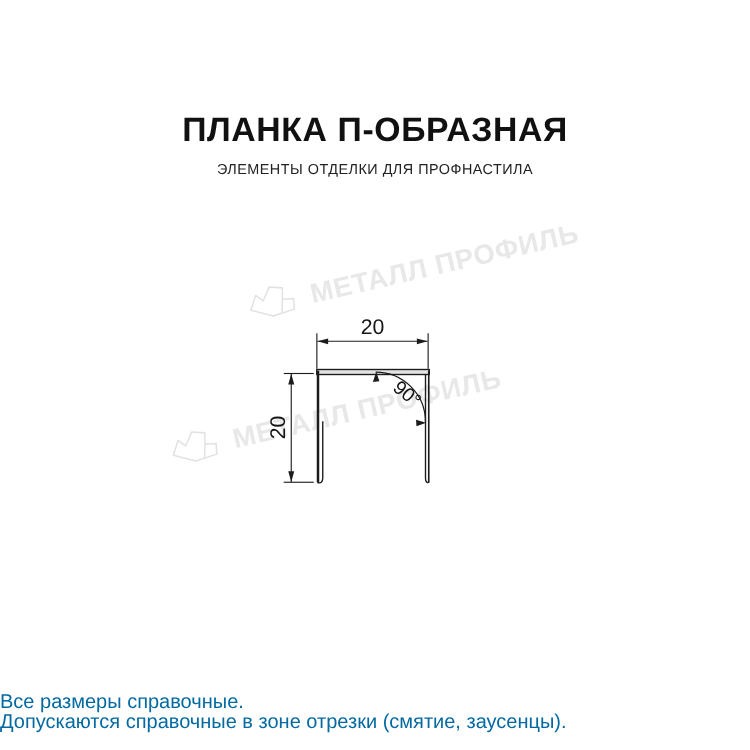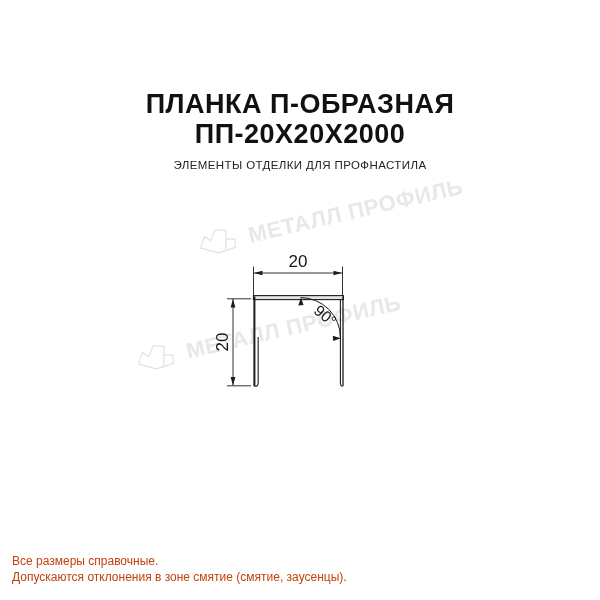--- a/index.html
+++ b/index.html
@@ -22,30 +22,30 @@
   
   .drawing-svg{position:absolute;left:0;top:0;z-index:1;}
 
   
   .dim-label{position:absolute;z-index:2;color:#151515;font-size:17px;text-align:center;}
   .dim-top{left:283px;top:252px;width:30px;}
   .dim-left{left:207px;top:332px;width:32px;height:20px;transform:rotate(-90deg);}
   .angle-label{left:305px;top:307px;width:40px;transform:rotate(40deg);font-size:15.5px;}
 
   
-  .footer{position:absolute;left:12px;top:554px;z-index:3;color:#c2410c;
-          font-size:12px;line-height:15.5px;}
+  .footer{position:absolute;left:0;top:554px;z-index:3;color:#0369a1;
+          font-size:16px;line-height:15.5px;}
 </style>
 </head>
 <body>
 
 <div class="page">
 
   <div class="header">
-    <h1 class="title"><span>ПЛАНКА П-ОБРАЗНАЯ</span><br><span>ПП-20Х20Х2000</span></h1>
+    <h1 class="title"><span>ПЛАНКА П-ОБРАЗНАЯ</span><br></h1>
     <div class="subtitle">ЭЛЕМЕНТЫ ОТДЕЛКИ ДЛЯ ПРОФНАСТИЛА</div>
   </div>
 
   <div class="watermark wm-1">
     <svg width="47" height="35" viewBox="0 0 52 40">
       <path d="M4.3,20.8 L11.6,8.6 L17.3,15 L25.4,4 L37,7.4 L34.7,17.6 L44.8,19.2 L43.3,28.8 L23.1,30.6 Z" fill="#ffffff" stroke="#e2e2e2" stroke-width="1.4" stroke-linejoin="round"></path>
       <path d="M34.7,17.6 L31.5,29.9" fill="none" stroke="#e2e2e2" stroke-width="1.4"></path>
     </svg>
     <span class="wm-text">МЕТАЛЛ ПРОФИЛЬ</span>
   </div>
@@ -86,16 +86,16 @@
     <polygon points="301,297.4 298.3,305.6 303.5,305" fill="#1c1c1c"></polygon>
     <polygon points="340.9,338.2 332.8,335.7 333.2,340.9" fill="#1c1c1c"></polygon>
   </svg>
 
   <div class="dim-label dim-top">20</div>
   <div class="dim-label dim-left">20</div>
   <div class="dim-label angle-label">90°</div>
 
   <div class="footer">
     <div>Все размеры справочные.</div>
-    <div>Допускаются отклонения в зоне смятие (смятие, заусенцы).</div>
+    <div>Допускаются справочные в зоне отрезки (смятие, заусенцы).</div>
   </div>
 
 </div>
 
 </body></html>

